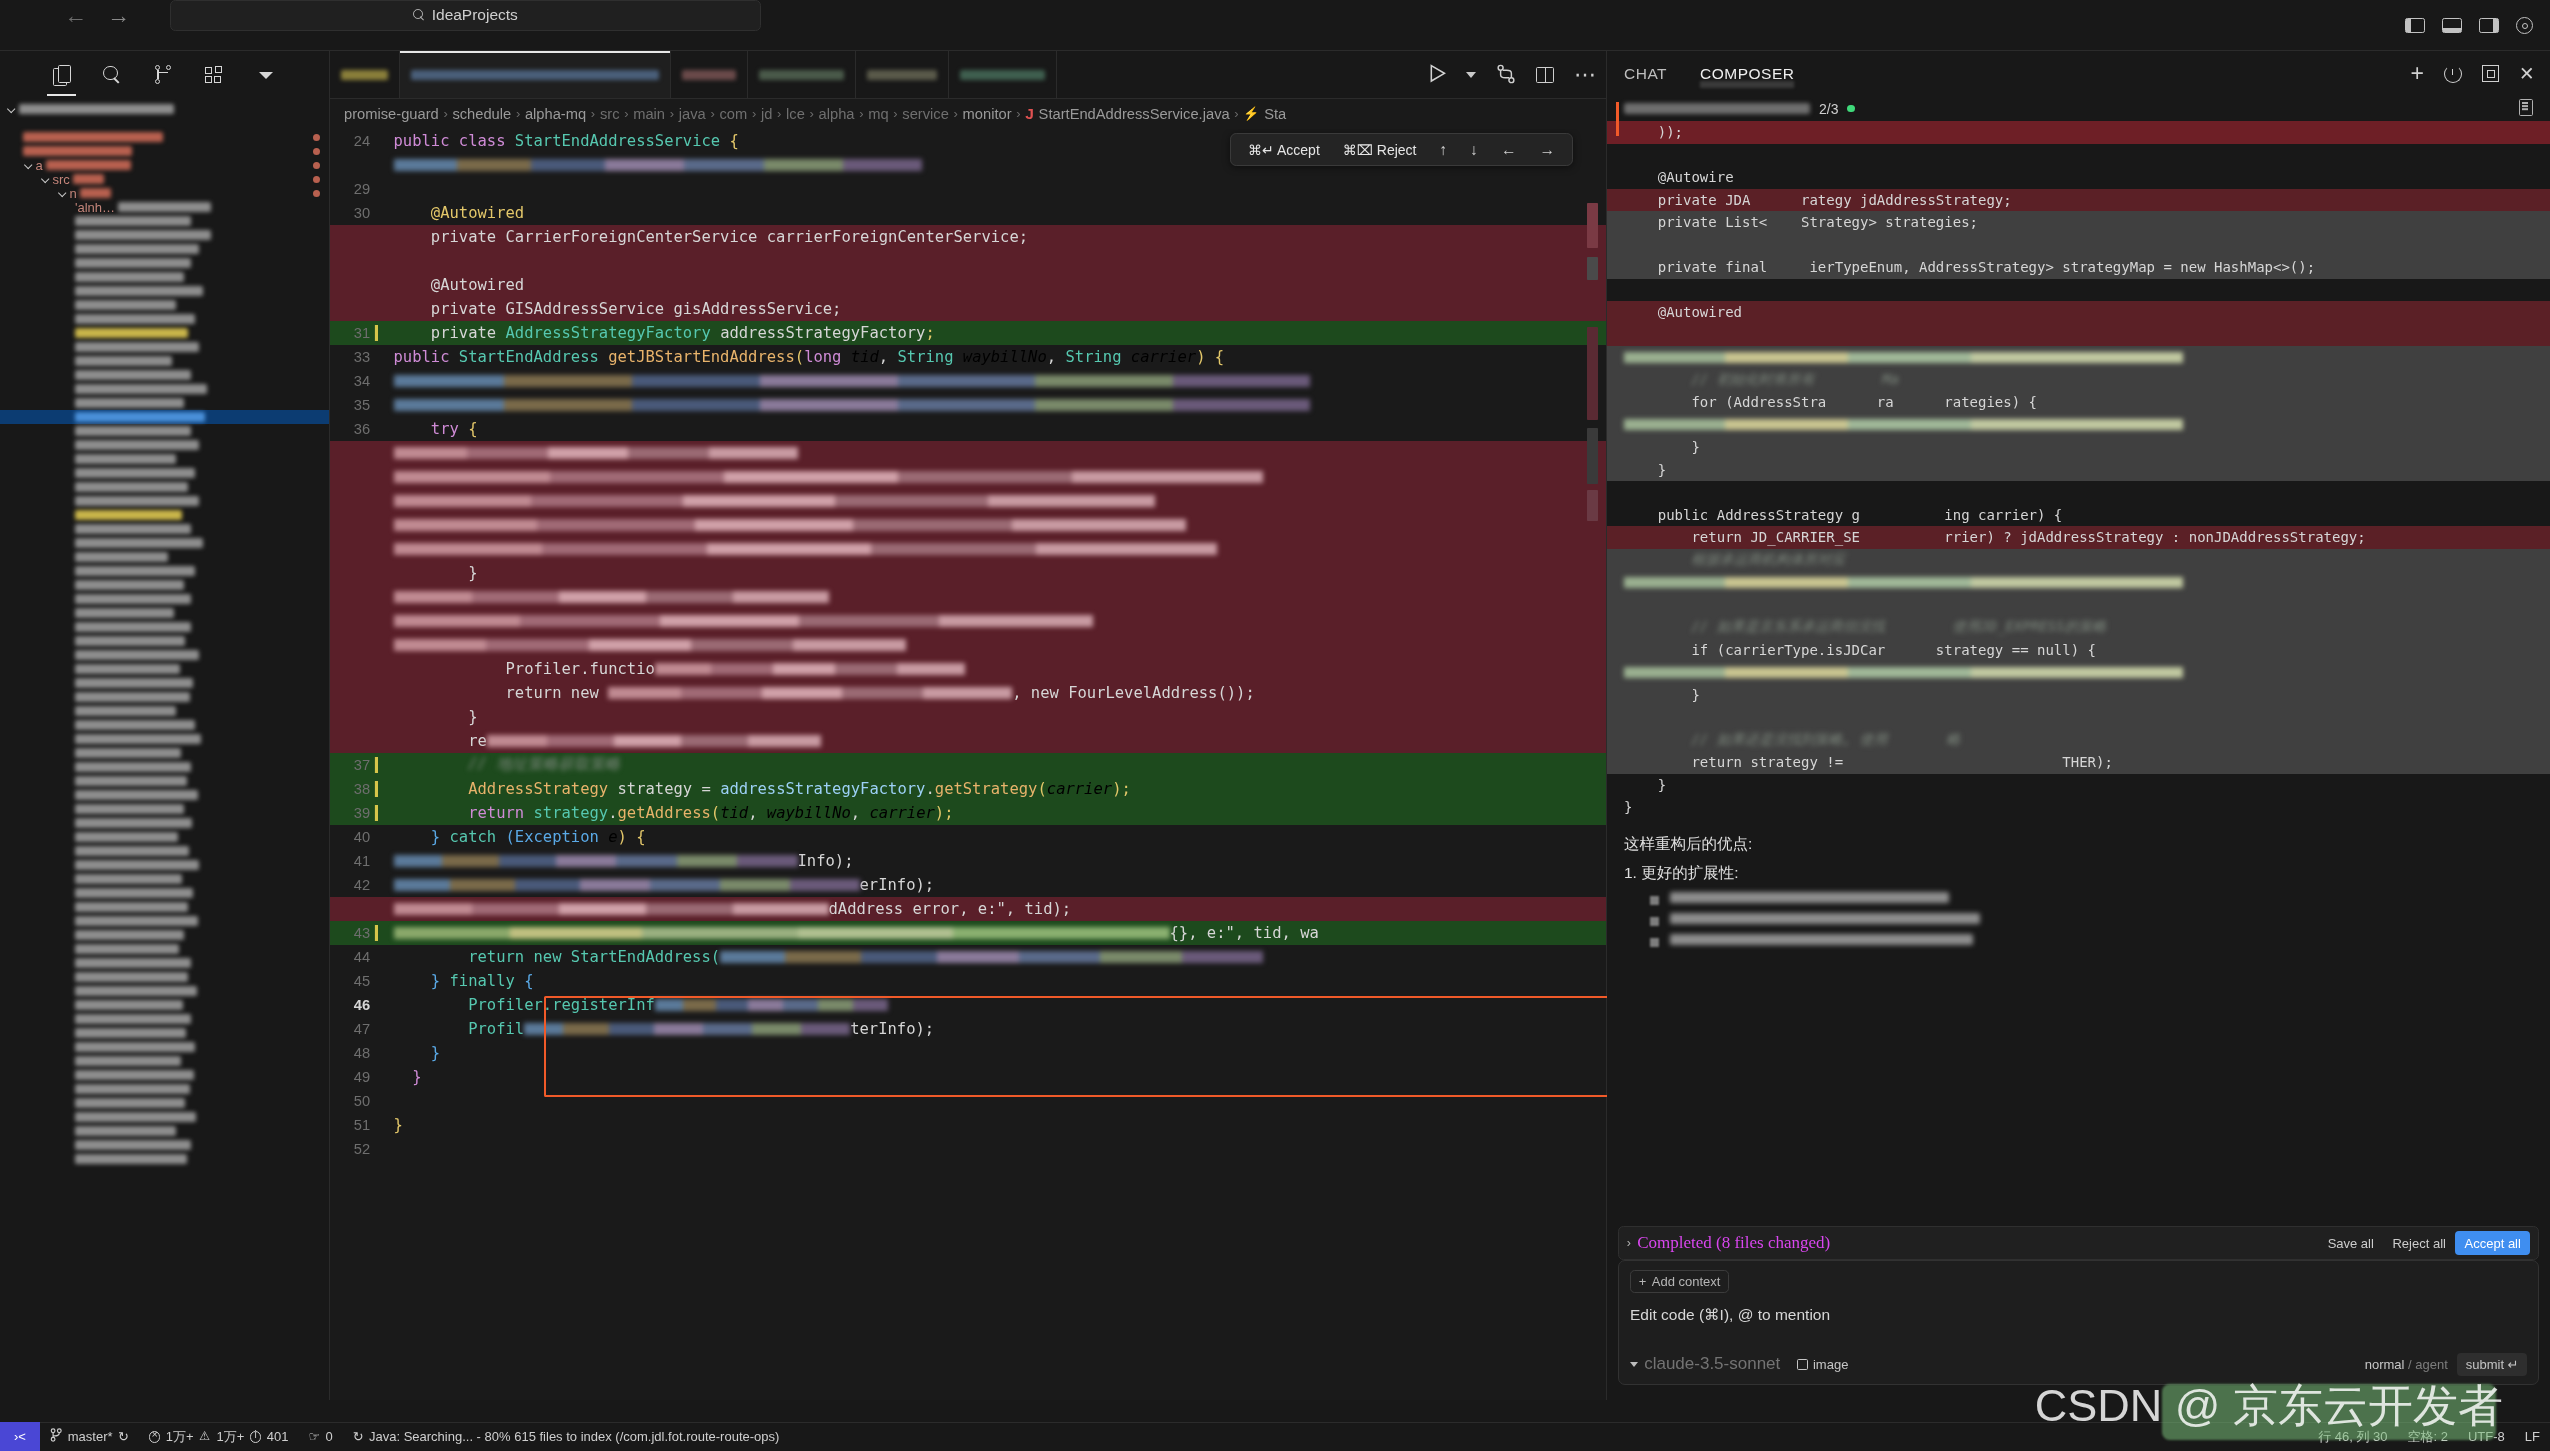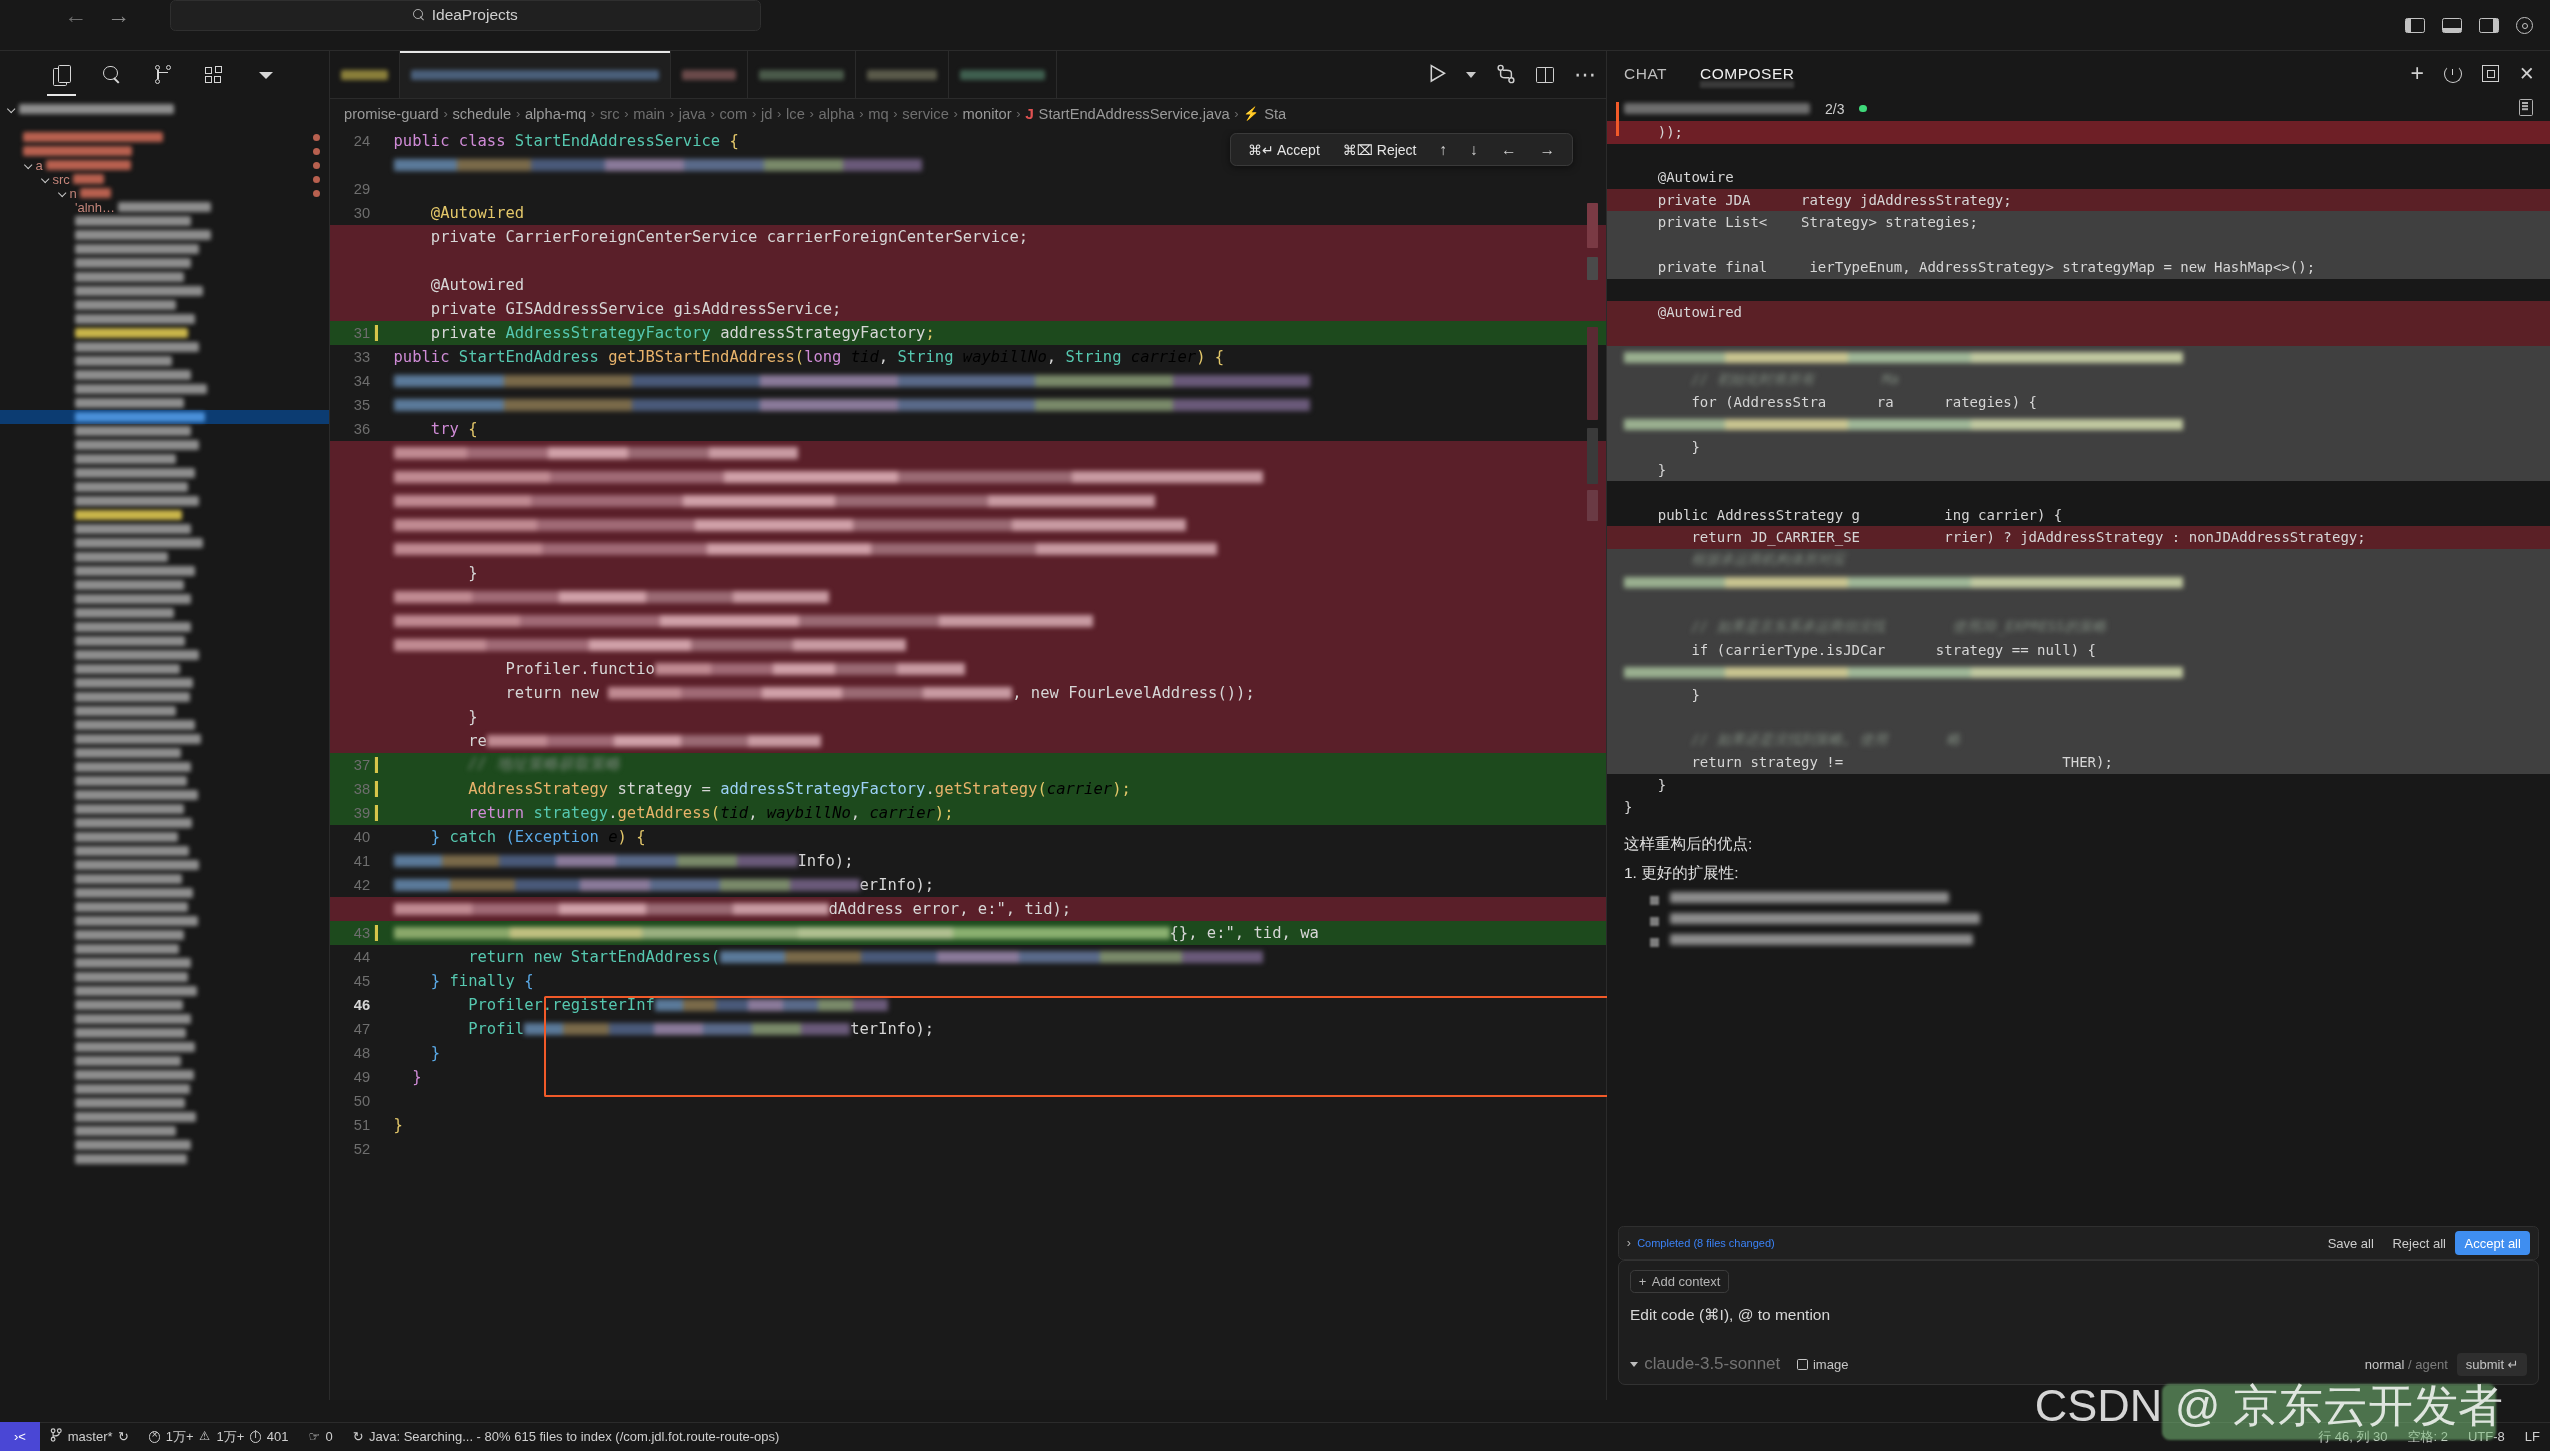--- a/index.html
+++ b/index.html
@@ -184,21 +184,21 @@
   .rp-tab.active::after { content: ''; position: absolute; bottom: 7.8px; left: 0; right: 0; height: 7px; background: #3a3a3a; filter: blur(1.6px); }
   .rp-acts { position: absolute; right: 15.5px; top: 0; height: 45px; display: flex; align-items: center; gap: 20px; }
   .ic-plus { color: #d0d0d0; font-size: 23px; line-height: 18.6px; }
   .ic-hist { width: 18px; height: 18px; border: 1.6px solid #d0d0d0; border-radius: 50%; border-top-color: transparent; position: relative; }
   .ic-hist::after { content:''; position:absolute; left: 7px; top: 3.9px; width: 1.4px; height: 5.4px; background: #d0d0d0; }
   .ic-frame { width: 17px; height: 17px; border: 1.6px solid #d0d0d0; position: relative; }
   .ic-frame::after { content:''; position:absolute; left:3.9px; top:3.9px; width:6.2px; height:6.2px; border:1.6px solid #d0d0d0; }
   .ic-x { color: #d0d0d0; font-size: 18.6px; }
 
   .rp-body { position: absolute; top: 45px; left: 0; right: 0; bottom: 183px; overflow: hidden; }
-  .msgnum { position: relative; height: 25px; display: flex; align-items: center; padding-left: 17px; gap: 15px; }
+  .msgnum { position: relative; height: 25px; display: flex; align-items: center; padding-left: 17px; gap: 9px; }
   .msgnum .ph { width: 186px; height: 11px; border-radius: 2.3px; background: #6e6e6e; filter: blur(2.3px); }
   .msgnum .n { color: #cfcfcf; font-size: 14px; }
   .grn-dot { width: 7.8px; height: 7.8px; border-radius: 50%; background: #3fd97a; }
   .rp-icon-right { position: absolute; right: 17px; top: 3.1px; width: 14px; height: 17px; border: 1.4px solid #b0b0b0; border-radius: 1.6px; }
   .rp-icon-right::after { content:''; position:absolute; left:2.3px; top:2.3px; width:5.4px; height:1.6px; background:#b0b0b0; box-shadow: 0 3.1px 0 #b0b0b0, 0 6.2px 0 #b0b0b0; }
 
   .rcode { position: relative; font-family: "DejaVu Sans Mono", monospace; font-size: 14px; white-space: pre; }
   .rline { height: 22.5px; display: flex; align-items: center; padding-left: 17px; }
   .radd { background: #404040; }
   .rdel { background: #5b2026; }
@@ -211,21 +211,21 @@
   .rbullet .bt { height: 11px; border-radius: 1.6px; background: #8e8e8e; filter: blur(2.5px); }
   .ol-bar { position: absolute; left: 9.3px; width: 3.1px; background: #f15a29; }
 
   .rp-foot { position: absolute; left: 0; right: 0; bottom: 0; height: 183px; }
   .completed-row {
     position: absolute; left: 11px; right: 11px; top: 9.3px; height: 34px;
     background: #202020; border: 0.8px solid #2f2f2f; border-radius: 5.4px;
     display: flex; align-items: center; padding: 0 7.8px;
   }
   .completed-row .cv { color: #b0b0b0; font-size: 12.4px; margin-right: 6.2px; }
-  .completed-row .ct { color: #3b82f6; font-size: 11px; }
+  .completed-row .ct { color: #d946ef; font-size: 17px; font-family: Liberation Serif, serif; }
   .completed-row .spacer { flex: 1; }
   .cbtn { color: #cdcdcd; font-size: 13px; padding: 4.7px 9.3px; border-radius: 3.9px; }
   .cbtn.primary { background: #3f8ef0; color: #ffffff; }
 
   .composer-box {
     position: absolute; left: 11px; right: 11px; top: 43px; bottom: 15.5px;
     background: #1e1e1e; border: 0.8px solid #323232; border-radius: 7px; padding: 9.3px 11px;
   }
   .addctx {
     display: inline-flex; align-items: center; gap: 5.4px;

